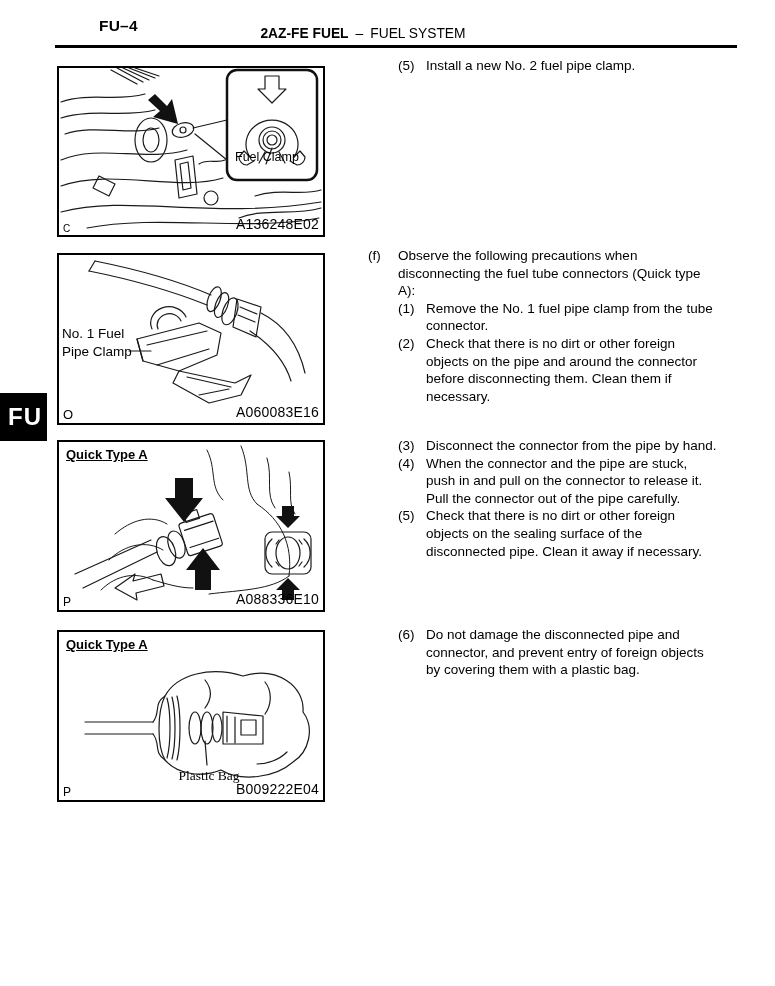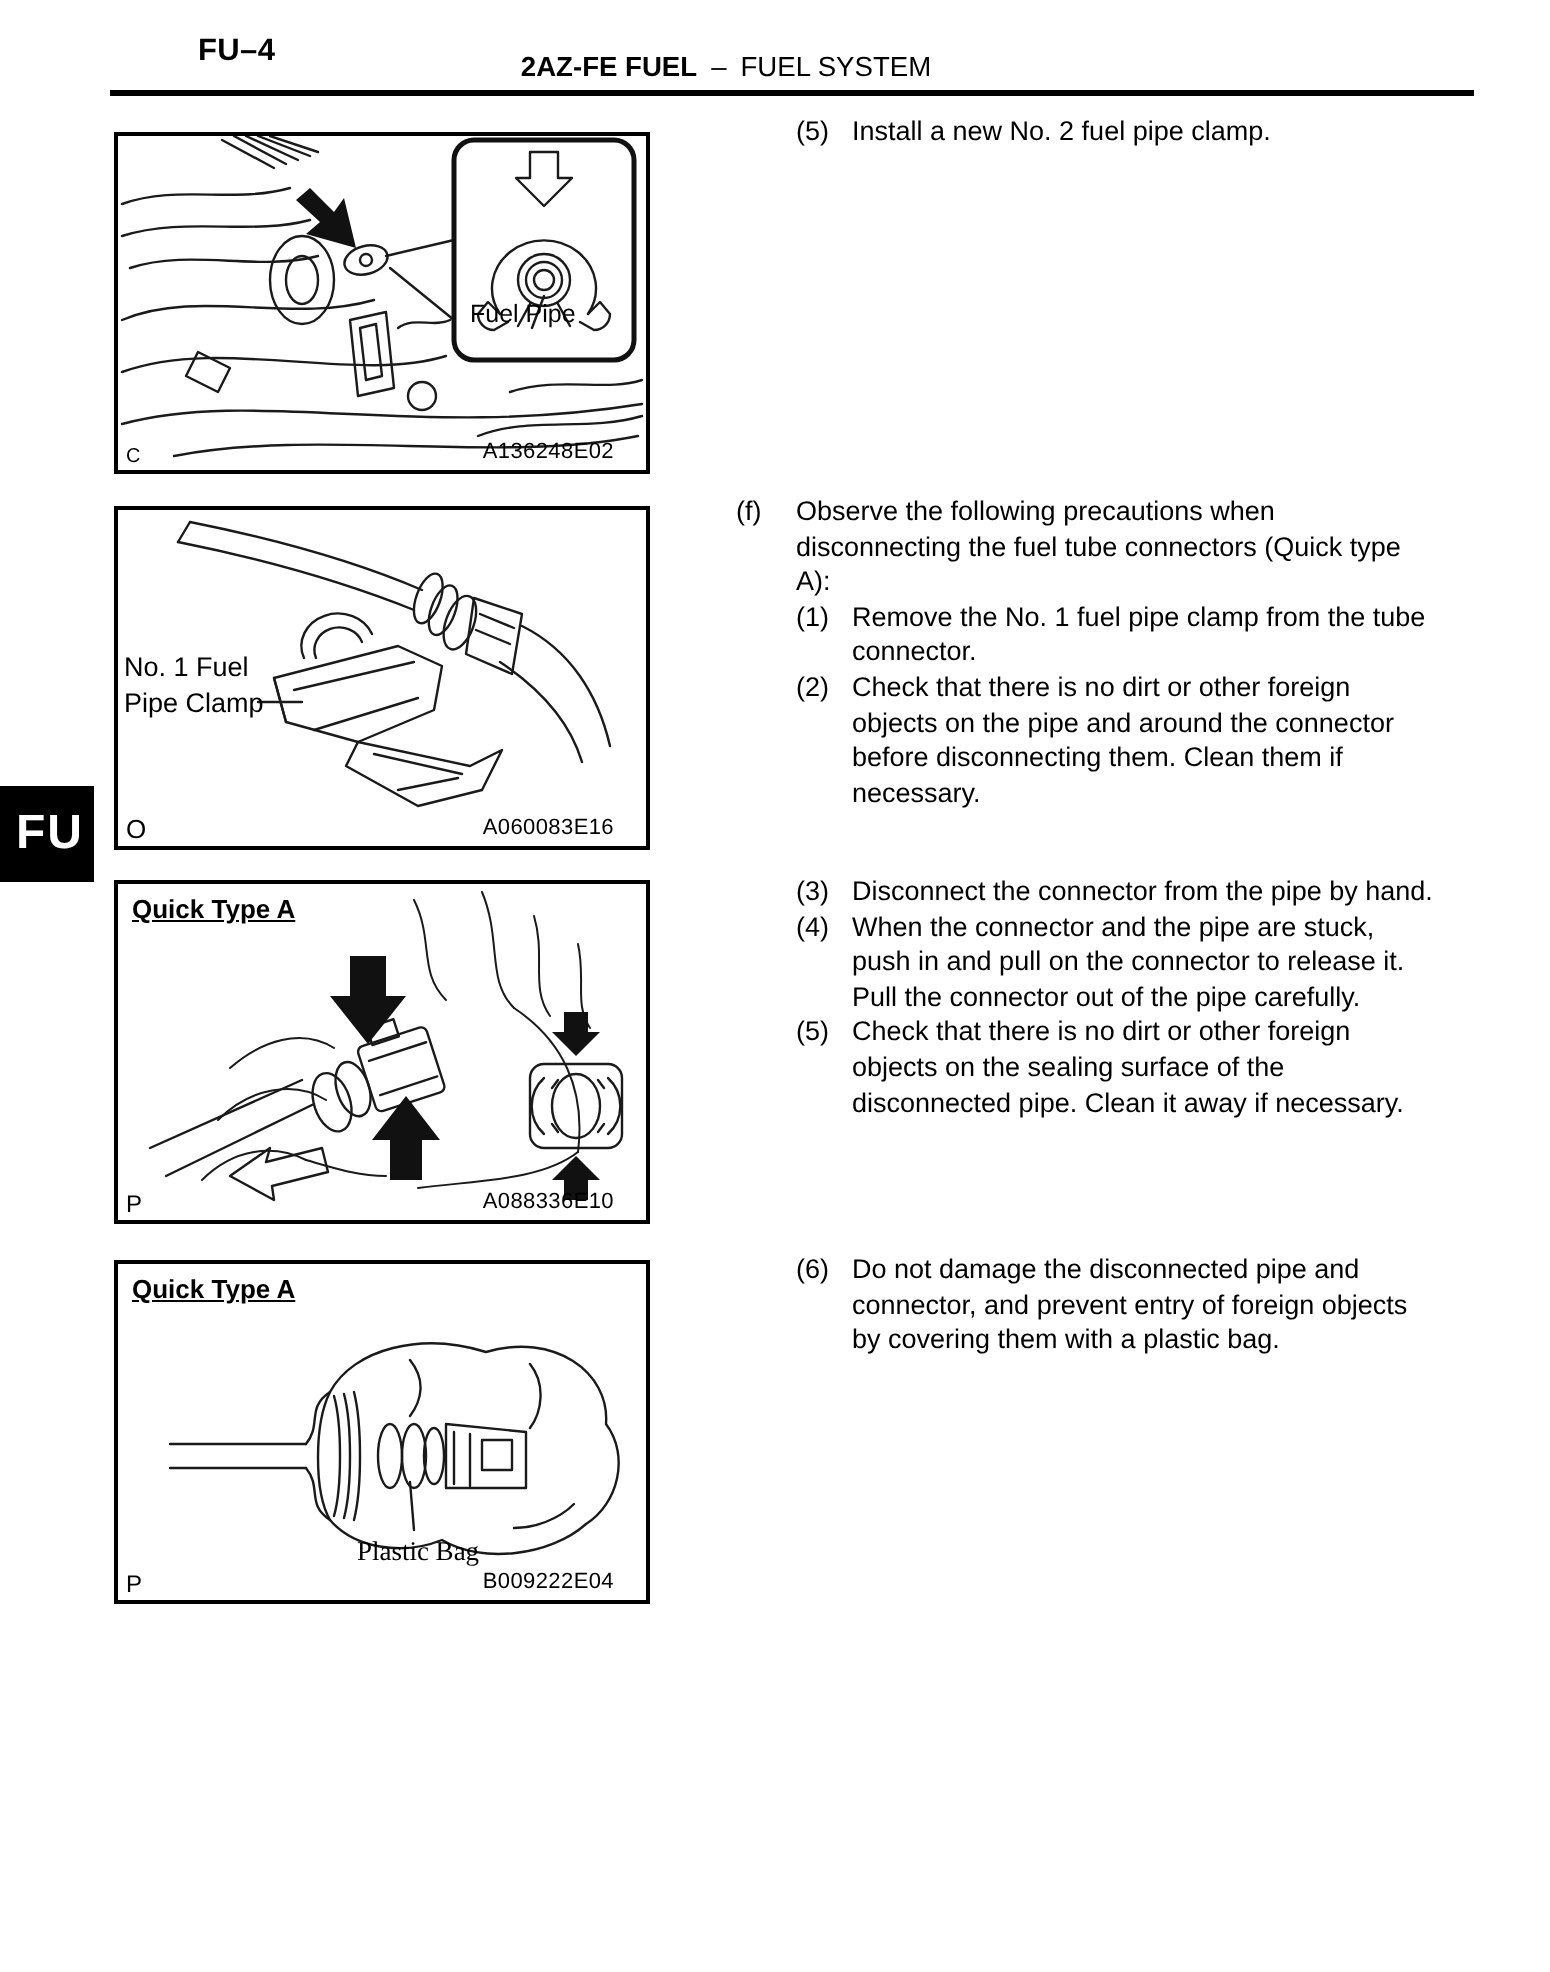--- a/index.html
+++ b/index.html
@@ -19,21 +19,21 @@
     left:0;top:393px;width:47px;height:48px;background:#000;color:#fff;
     font-weight:bold;font-size:24px;display:flex;align-items:center;
     justify-content:flex-end;padding-right:5px;box-sizing:border-box;letter-spacing:1px;
   }
   
   .figbox{left:57px;width:264px;border:2px solid #000;background:#fff;}
   .figbox svg{display:block;}
   .fig-title{position:absolute;left:7px;top:5px;font-weight:bold;font-size:13px;text-decoration:underline;}
   .fig-letter{position:absolute;left:4px;bottom:1px;font-size:12px;}
   .fig-letter.small{font-size:10px;}
-  .fig-code{position:absolute;right:16px;bottom:3px;font-size:11px;letter-spacing:.2px;}
+  .fig-code{position:absolute;right:4px;bottom:3px;font-size:14px;letter-spacing:.2px;}
   .fig-label{position:absolute;font-size:13.5px;line-height:17.5px;background:transparent;}
   .inset-label{position:absolute;font-size:12.5px;}
   
   .tblock{left:368px;width:372px;font-size:13.5px;line-height:17.6px;}
   .step{display:flex;}
   .step .marker{flex:0 0 30px;}
   .step.lvl2{margin-left:30px;}
   .step.lvl2 .marker{flex:0 0 28px;}
   .step .stext{flex:1;white-space:pre-line;}
   
@@ -86,21 +86,21 @@
         <path d="M191,89 L185,83 L180,89 A8,8 0 0 0 188,97 L195,93"></path>
         <path d="M235,89 L241,83 L246,89 A8,8 0 0 1 238,97 L231,93"></path>
         <circle cx="213" cy="72" r="13"></circle>
         <circle cx="213" cy="72" r="9"></circle>
         <circle cx="213" cy="72" r="5"></circle>
         <path d="M206,84 L200,95 M220,84 L226,95"></path>
         <path d="M213,80 L207,96"></path>
       </g>
     </g>
   </svg>
-  <span class="inset-label" style="left:176px;top:82px;">Fuel Pipe</span>
+  <span class="inset-label" style="left:176px;top:82px;">Fuel Clamp</span>
   <span class="fig-letter small">C</span>
   <span class="fig-code">A136248E02</span>
 </div>
 
 <div class="abs figbox" style="top:253px;height:168px;">
   <svg width="264" height="168" viewBox="0 0 264 168">
     <g class="ln">
       <path d="M30,16 C80,26 118,38 148,50"></path>
       <path d="M36,6 C86,16 124,28 152,40"></path>
       <path d="M30,16 L36,6"></path>

